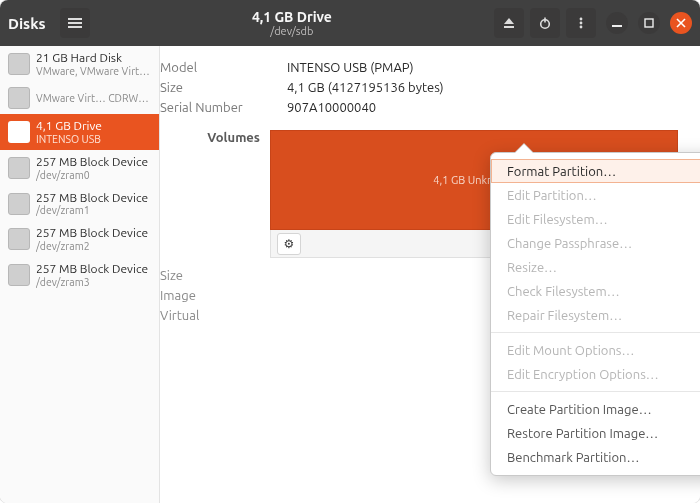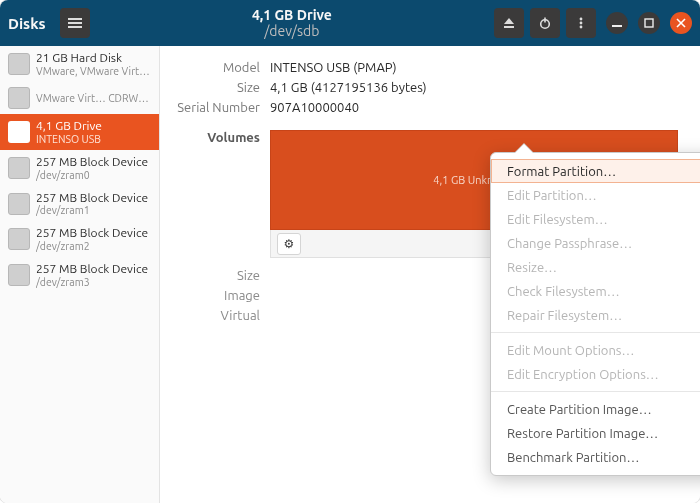--- a/index.html
+++ b/index.html
@@ -1,25 +1,25 @@
 <!DOCTYPE html>
 <html><head>
 <meta charset="utf-8">
 <style>
   * { box-sizing: border-box; margin: 0; padding: 0; font-family: Ubuntu, "Segoe UI", Arial, sans-serif; }
   body { background: #fff; width: 700px; height: 503px; overflow: hidden; }
   .window { width: 700px; height: 503px; display: flex; flex-direction: column; border-radius: 8px; overflow: hidden; box-shadow: 0 0 0 1px rgba(0,0,0,0.1); }
 
-  .titlebar { background: #0c4a6e; color: #f7f7f7; height: 46px; display: flex; align-items: center; padding: 0 8px; }
+  .titlebar { background: #404040; color: #f7f7f7; height: 46px; display: flex; align-items: center; padding: 0 8px; }
   .titlebar .title-zone { display:flex; align-items:center; gap:8px; }
   .titlebar .app-name { font-size: 15px; font-weight: 600; }
   .titlebar .hb-btn { width: 30px; height: 30px; border-radius: 4px; background: #3b3a3a; display:flex; align-items:center; justify-content:center; margin-left:6px; }
   .titlebar .center { flex:1; text-align:center; display:flex; flex-direction:column; line-height:1.15; }
   .titlebar .center .t1 { font-size: 14px; font-weight:600; }
-  .titlebar .center .t2 { font-size: 14px; color:#bfbdbd; }
+  .titlebar .center .t2 { font-size: 11px; color:#bfbdbd; }
   .titlebar .right-controls { display:flex; align-items:center; gap:6px; }
   .titlebar .icon-btn { width:30px; height:30px; border-radius:4px; background:#3b3a3a; display:flex; align-items:center; justify-content:center; }
   .titlebar .win-btn { width:22px; height:22px; border-radius:50%; background:#3b3a3a; display:flex; align-items:center; justify-content:center; margin-left:4px; }
   .titlebar .win-close { background:#e95420; }
   .titlebar svg { fill:#ddd; }
   .titlebar .win-btn svg { fill:#eee; width:10px; height:10px; }
 
   .body { flex:1; display:flex; background:#fff; }
   .sidebar { width:160px; border-right:1px solid #e3e3e3; background:#fafafa; }
   .dev { display:flex; align-items:center; gap:6px; padding:5px 8px; font-size:12px; color:#333; cursor:pointer; }
@@ -27,22 +27,22 @@
   .dev .lines { line-height:1.15; overflow:hidden; }
   .dev .l1 { font-size:12px; color:#2c2c2c; white-space:nowrap; }
   .dev .l2 { font-size:10.5px; color:#8a8a8a; white-space:nowrap; text-overflow:ellipsis; overflow:hidden; }
   .dev.selected { background:#e95420; color:#fff; }
   .dev.selected .l1 { color:#fff; }
   .dev.selected .l2 { color:#ffe4d8; }
   .dev.selected .dev-icon { background:#fff; border-color:#fff3; }
 
   .detail { flex:1; padding:14px 22px 0 0; font-size:13px; color:#3a3a3a; position:relative; }
   .row { display:flex; margin-bottom:6px; }
-  .row .k { width:110px; text-align:right; color:#7a7a7a; padding-right:10px; }
-  .row .v { color:#2a2a2a; }
+  .row .k { width:110px; text-align:left; color:#7a7a7a; padding-right:10px; }
+  .row .v { color:#2a2a2a;margin-left:17px; }
 
   .volumes-area { display:flex; margin-top:16px; position:relative; }
   .volumes-label { width:110px; text-align:right; color:#5a5a5a; font-weight:600; padding-right:10px; }
   .volbox { flex:1; }
   .vol-graph { height:100px; background:#d84e1e; border:1px solid #c74418; display:flex; align-items:center; justify-content:center; color:#f7d6c8; font-size:11px; }
   .vol-toolbar { background:#f5f5f5; border:1px solid #e0e0e0; border-top:none; height:28px; display:flex; align-items:center; padding:0 6px; }
   .gear { width:24px; height:22px; border:1px solid #d5d5d5; border-radius:3px; background:#fff; display:flex; align-items:center; justify-content:center; font-size:12px; }
 
   .meta-rows { margin-top:10px; }
   .meta-rows .row .k { color:#8a8a8a; }

